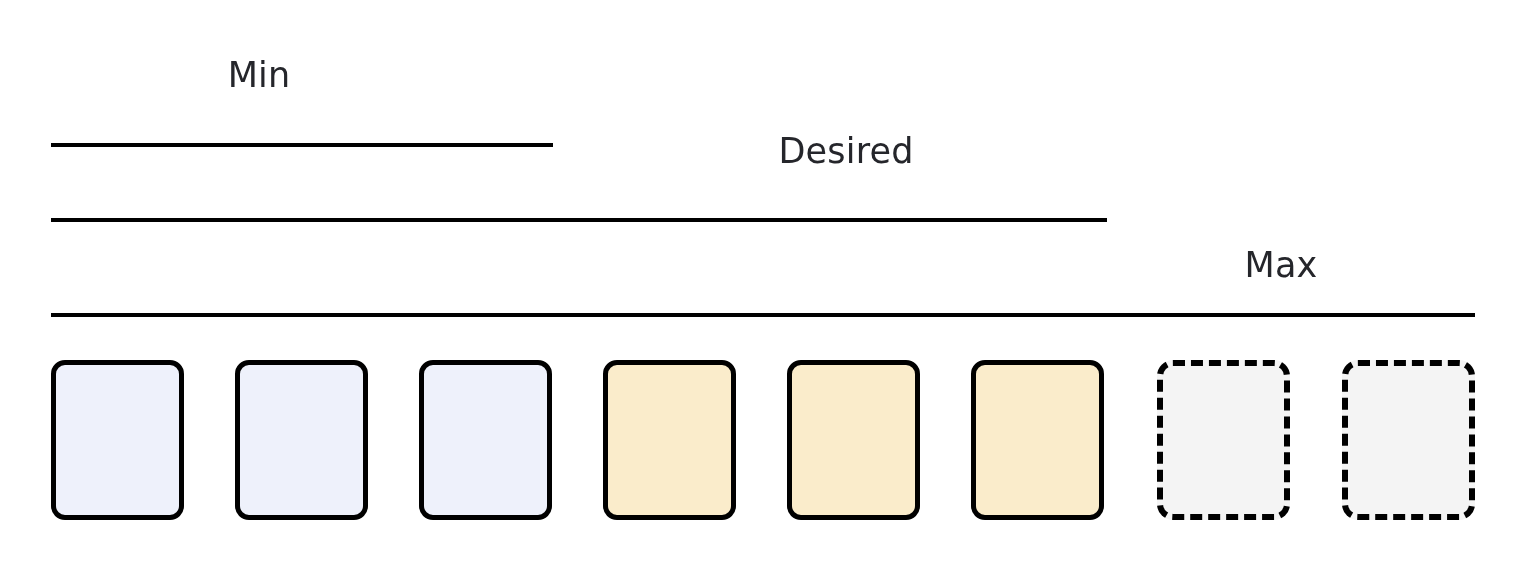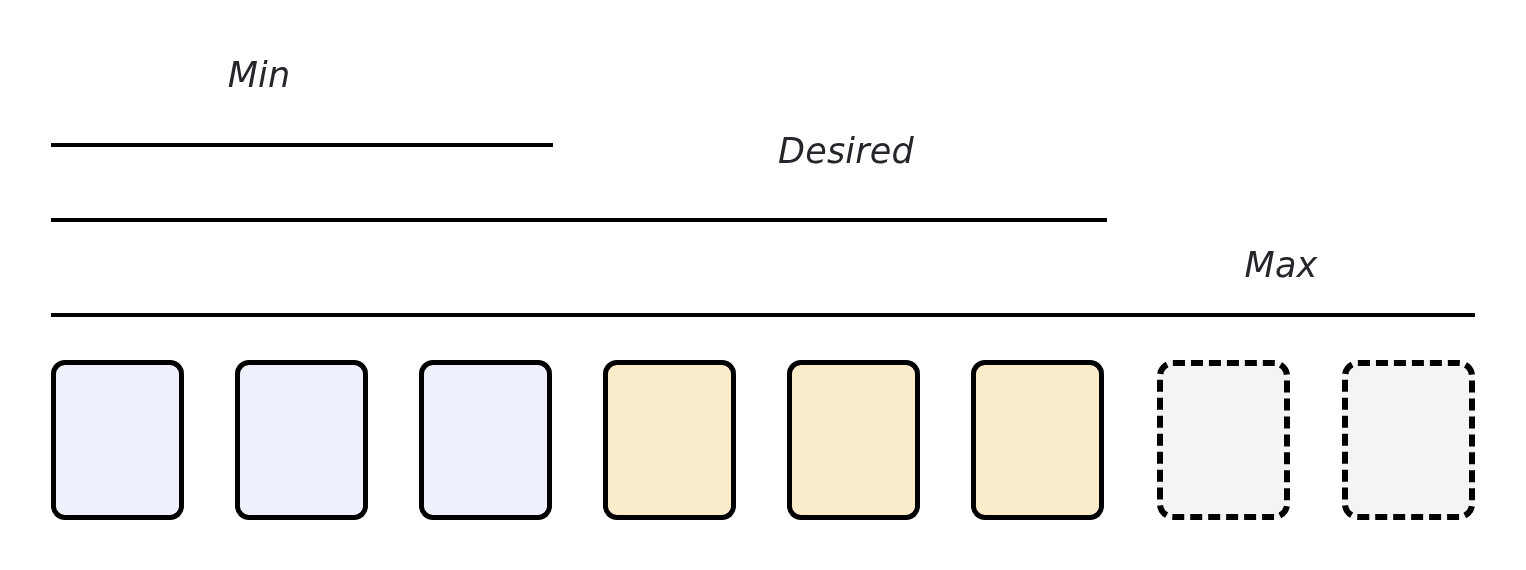--- a/index.html
+++ b/index.html
@@ -9,21 +9,20 @@
   }
   body {
     font-family: "DejaVu Sans", "Liberation Sans", sans-serif;
   }
   #canvas {
     position: relative;
     width: 1526px;
     height: 570px;
     background: #ffffff;
     overflow: hidden;
-    font-style: italic;
   }
 
   
   .range-label {
     position: absolute;
     font-size: 35px;
     font-weight: 400;
     color: #25262b;
     letter-spacing: 0.2px;
     white-space: nowrap;

